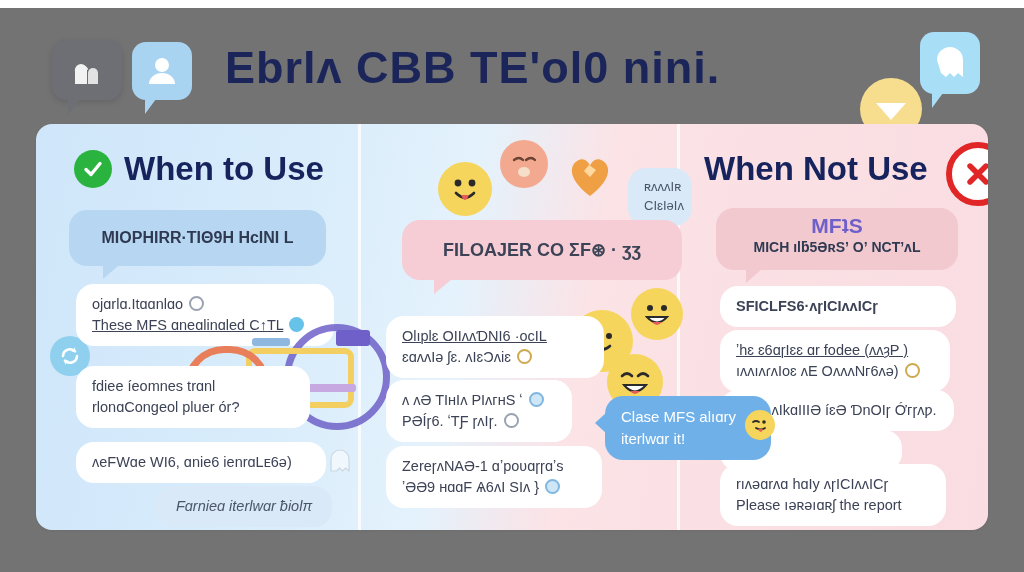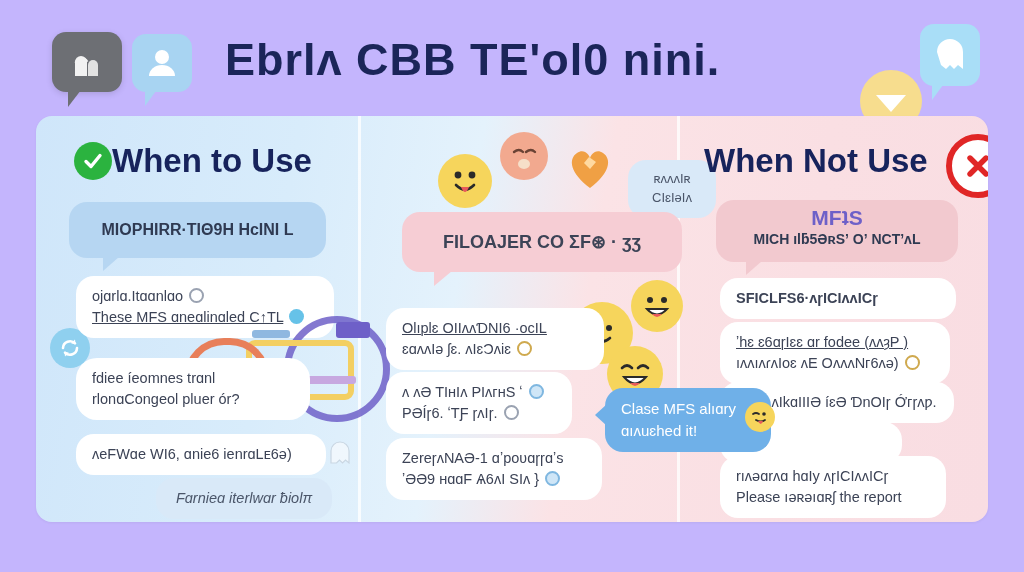--- a/index.html
+++ b/index.html
@@ -11,21 +11,22 @@
     height: 572px;
     background: #ffffff;
     font-family: "Liberation Sans", sans-serif;
     overflow: hidden;
     position: relative;
   }
 
   #stage {
     position: absolute;
     inset: 0;
-    background: #c4b5fd;
+    background: #737373;
+    margin-top: 8px;
   }
 
   
   .header {
     position: absolute;
     left: 0; top: 0;
     width: 1024px; height: 118px;
   }
 
   .hdr-icon {
@@ -131,20 +132,21 @@
     background: rgba(255,255,255,.78);
   }
   .div-1 { left: 322px; }
   .div-2 { left: 641px; }
 
   
   .col-head {
     position: absolute;
     display: flex;
     align-items: center;
+    gap: 12px;
   }
   .col-head .htxt {
     font-size: 33px;
     font-weight: 700;
     color: #17235c;
     white-space: nowrap;
   }
   .head-left  { left: 38px; top: 26px; }
   .head-right { left: 668px; top: 26px; }
 
@@ -351,21 +353,21 @@
     </div>
 
     <div class="deco-ring"></div>
     <div class="deco-card"></div>
     <div class="deco-arc"></div>
     <div class="deco-bar" style="left:216px; top:214px; width:38px; height:8px; background:#8fb8e0;"></div>
     <div class="deco-bar" style="left:300px; top:206px; width:34px; height:16px; background:#6e60c8;"></div>
     <div class="deco-bar" style="left:224px; top:244px; width:22px; height:8px; background:#c8cdd6;"></div>
     <div class="deco-bar" style="left:258px; top:260px; width:62px; height:8px; background:#c7a8e0;"></div>
 
-    <div class="bubble white" style="left:40px; top:242px; width:234px;border-radius:21px;">
+    <div class="bubble white" style="left:40px; top:242px; width:234px;">
       <div>fdiee íeomnes trɑnl</div>
       <div>rlonɑCongeol pluer ór?</div>
     </div>
 
     <div class="bubble white" style="left:40px; top:318px; width:250px;">
       <div>ʌeFWɑe WI6, ɑnie6 ienrɑLᴇ6ǝ)</div>
     </div>
 
     <div class="bubble softblue" style="left:120px; top:362px; width:176px; text-align:center;font-style:italic;">
       <div>Fɑrnieɑ iterlwɑr ƀiolπ</div>
@@ -390,21 +392,21 @@
       </svg>
     </div>
 
     <div class="emoji" style="left:529px; top:26px; width:50px; height:50px; background:transparent;">
       <svg width="50" height="48" viewBox="0 0 50 48" aria-hidden="true">
         <path d="M25 45 C5 30 3 16 12 10 C19 5 25 12 25 16 C25 12 31 5 38 10 C47 16 45 30 25 45 Z" fill="#f0a044"></path>
         <path d="M24 14 l7 5 l-6 7 l-6 -6 Z" fill="#ffd9a0"></path>
       </svg>
     </div>
 
-    <div class="bubble softblue" style="left:592px; top:44px; width:88px; font-size:13px; text-align:center;">
+    <div class="bubble softblue" style="left:592px; top:44px; width:64px; font-size:13px; text-align:center;">
       <div>ʀʌʌʌIʀ</div>
       <div>CIɛIǝIʌ</div>
       <span class="tip" style="left:20px; bottom:-11px; border-left:14px solid #d9e9f8; border-bottom:12px solid transparent;"></span>
     </div>
 
     <div class="bubble pink" style="left:366px; top:96px; width:280px; height:60px; font-size:18px;
                 display:flex; align-items:center; justify-content:center;">
       <span>FILOAJER CO ΣF⊛ · ʒʒ</span>
       <span class="tip" style="left:32px; bottom:-14px; border-left:18px solid #f6cdd4; border-bottom:15px solid transparent;"></span>
     </div>
@@ -457,21 +459,21 @@
     <div class="ghost-ic">
       <svg width="24" height="26" viewBox="0 0 24 26" aria-hidden="true">
         <path d="M12 2 a9 9 0 0 1 9 9 L21 23 l-3.5 -3 l-3 3 l-3 -3 l-3 3 L3 23 L3 11 A9 9 0 0 1 12 2Z" fill="#ffffff" stroke="#b9c3cf" stroke-width="1.2"></path>
       </svg>
     </div>
 
     <div class="bubble accentblue" style="left:569px; top:272px; width:166px; font-size:15px; z-index:6;">
       <div>
         <span>Clase MFS alıɑry</span>
       </div>
-      <div>ɑıʌuɛhed  it!</div>
+      <div>iterlwɑr  it!</div>
       <span class="tip" style="left:-10px; top:16px; border-right:12px solid #6fb0e8; border-top:11px solid transparent; border-bottom:11px solid transparent;"></span>
       <span class="emoji" style="right:-4px; top:14px; width:30px; height:30px; background:#f6d55c; position:absolute;">
         <svg width="24" height="24" viewBox="0 0 24 24" aria-hidden="true">
           <path d="M5 9 q3 -2 6 0" stroke="#2a2a2a" stroke-width="1.8" fill="none" stroke-linecap="round"></path>
           <circle cx="16" cy="9" r="1.8" fill="#2a2a2a"></circle>
           <path d="M8 15 q5 3 9 0" stroke="#2a2a2a" stroke-width="1.8" fill="none" stroke-linecap="round"></path>
           <path d="M10 16 q3 6 5 0 Z" fill="#e85a5a"></path>
         </svg>
       </span>
     </div>

